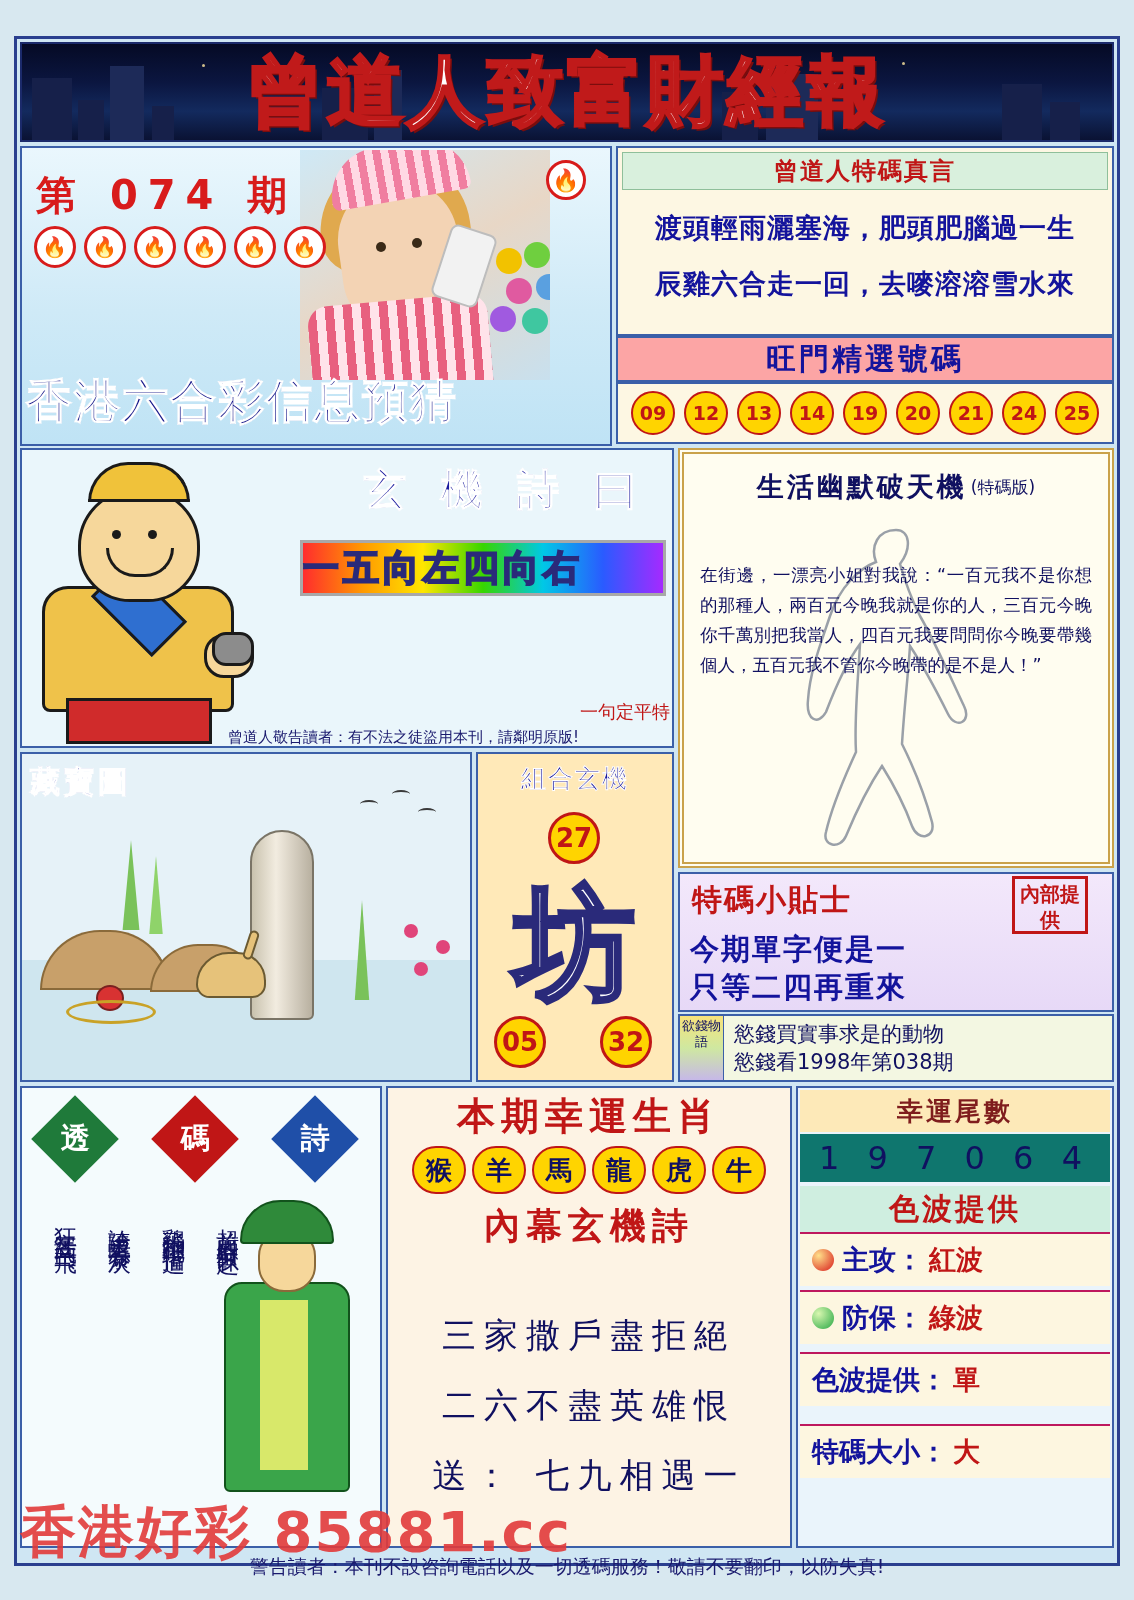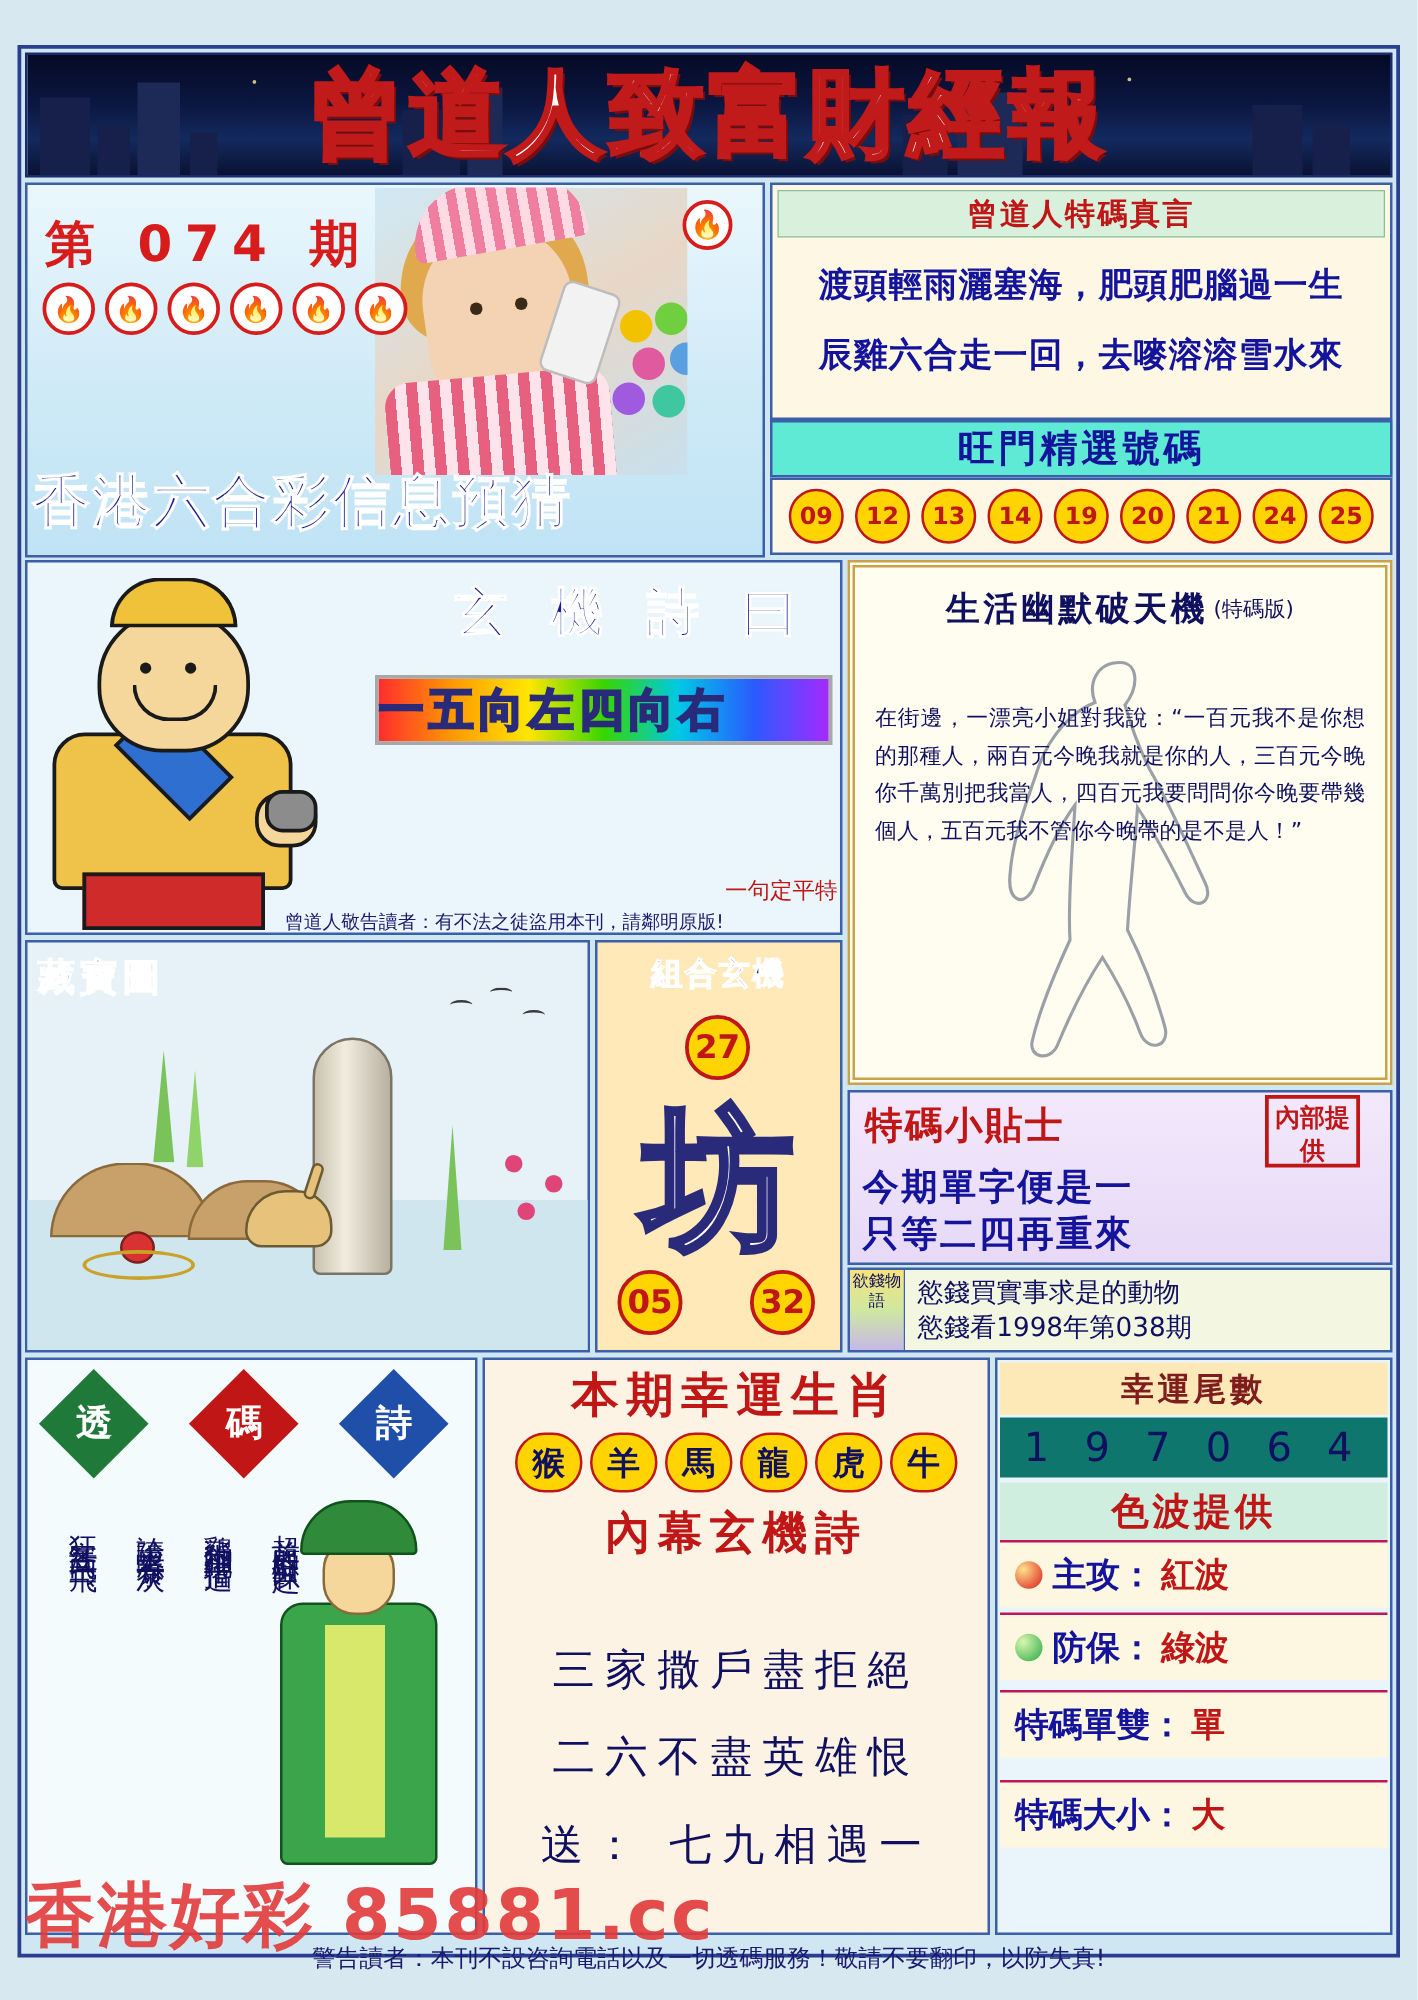--- a/index.html
+++ b/index.html
@@ -41,21 +41,21 @@
   .shirt{position:absolute;left:10px;top:150px;width:180px;height:90px;background:repeating-linear-gradient(90deg,#e8607f 0 9px,#ffe3ea 9px 18px);border-radius:20px 20px 0 0;transform:rotate(-5deg);}
   .phone{position:absolute;left:140px;top:78px;width:44px;height:72px;background:#f2f2f2;border:2px solid #bdbdbd;border-radius:8px;transform:rotate(18deg);}
   .cball{position:absolute;width:26px;height:26px;border-radius:50%;}
   #flame-badge{left:546px;top:160px;width:40px;height:40px;border-radius:50%;background:#fff;border:3px solid #d81b1b;display:flex;align-items:center;justify-content:center;color:#d81b1b;font-size:22px;}
 
   
   #rtop{left:616px;top:146px;width:498px;height:190px;background:#fdf7e3;border:2px solid #3b5fa8;}
   #rtop-title{left:622px;top:152px;width:486px;height:38px;background:#d9f0dd;border:1px solid #8fbf9a;display:flex;align-items:center;justify-content:center;}
   #rtop-title span{color:#c01616;font-size:24px;font-weight:bold;letter-spacing:2px;}
   .poem-line{position:absolute;left:624px;width:482px;height:44px;display:flex;align-items:center;justify-content:center;color:#13139c;font-size:27px;font-weight:bold;letter-spacing:1px;}
-  #wm-title{left:616px;top:336px;width:498px;height:46px;background:#5eead4;border:2px solid #3b5fa8;display:flex;align-items:center;justify-content:center;}
+  #wm-title{left:616px;top:336px;width:498px;height:46px;background:#fca5a5;border:2px solid #3b5fa8;display:flex;align-items:center;justify-content:center;}
   #wm-title span{color:#13139c;font-size:30px;font-weight:bold;letter-spacing:3px;}
   #wm-nums{left:616px;top:382px;width:498px;height:62px;background:#fdf7e3;border:2px solid #3b5fa8;display:flex;align-items:center;justify-content:center;gap:9px;}
   .num-ball{width:40px;height:40px;border-radius:50%;background:#ffd400;border:2px solid #c01616;display:flex;align-items:center;justify-content:center;color:#c01616;font-size:19px;font-weight:bold;}
 
   
   #xj{left:20px;top:448px;width:654px;height:300px;background:#eaf6fb;border:2px solid #3b5fa8;overflow:hidden;}
   #xj-title{left:350px;top:462px;width:310px;height:56px;display:flex;align-items:center;justify-content:center;}
   #xj-title span{font-size:42px;font-weight:bold;color:#1a1a9e;letter-spacing:10px;-webkit-text-stroke:1px #fff;}
   #xj-rainbow{left:300px;top:540px;width:366px;height:56px;background:linear-gradient(90deg,#ff2d2d,#ff9a00,#ffe600,#37d600,#00c8e6,#2a5bff,#a52aff);border:3px solid #a8a8a8;display:flex;align-items:center;justify-content:flex-start;}
   #xj-rainbow span{font-size:36px;font-weight:bold;color:#ffffff;-webkit-text-stroke:2px #2a2a7a;letter-spacing:4px;}
@@ -91,21 +91,21 @@
   .bird{position:absolute;width:18px;height:8px;border-top:2px solid #3a3a3a;border-radius:50%;}
   .rabbit{position:absolute;left:196px;top:952px;width:70px;height:46px;background:#e6c27a;border:2px solid #6b5a32;border-radius:34px 30px 14px 14px;}
   .rabbit-ear{position:absolute;left:246px;top:930px;width:10px;height:30px;background:#e6c27a;border:2px solid #6b5a32;border-radius:6px;transform:rotate(18deg);}
   .apple{position:absolute;left:96px;top:985px;width:28px;height:26px;background:#d83232;border:2px solid #7a2020;border-radius:50%;}
   .ring{position:absolute;left:66px;top:1000px;width:90px;height:24px;border:3px solid #c9a227;border-radius:50%;}
   .flower{position:absolute;width:14px;height:14px;background:#e0457a;border-radius:50%;}
 
   
   #comb{left:476px;top:752px;width:198px;height:330px;background:#ffe9b8;border:2px solid #3b5fa8;overflow:hidden;}
   #comb-title{left:484px;top:760px;width:182px;height:36px;display:flex;align-items:center;justify-content:center;}
-  #comb-title span{font-size:25px;font-weight:bold;color:#1a1a9e;-webkit-text-stroke:1px #fff;letter-spacing:2px;}
+  #comb-title span{font-size:25px;font-weight:normal;color:#1a1a9e;-webkit-text-stroke:1px #fff;letter-spacing:2px;}
   .cnum{position:absolute;width:52px;height:52px;border-radius:50%;background:#ffd400;border:3px solid #c01616;display:flex;align-items:center;justify-content:center;color:#c01616;font-size:26px;font-weight:bold;}
   #big-char{left:500px;top:870px;width:150px;height:150px;display:flex;align-items:center;justify-content:center;}
   #big-char span{font-size:120px;font-weight:bold;color:#ffffff;-webkit-text-stroke:4px #2a2a7a;}
 
   
   #tips{left:678px;top:872px;width:436px;height:140px;background:linear-gradient(180deg,#f3e8fb,#e7d9f7);border:2px solid #3b5fa8;}
   #tips-title{left:692px;top:880px;width:220px;height:40px;color:#c01616;font-size:30px;font-weight:bold;letter-spacing:2px;}
   #tips-stamp{left:1012px;top:876px;width:76px;height:58px;border:3px solid #c01616;color:#c01616;font-size:20px;font-weight:bold;line-height:26px;text-align:center;padding:2px;}
   .tipline{position:absolute;left:690px;width:400px;height:36px;color:#13139c;font-size:29px;font-weight:bold;letter-spacing:2px;}
 
@@ -373,21 +373,21 @@
     <div class="wdot" style="background:radial-gradient(circle at 30% 30%,#ffe08a,#d81b1b);"></div>
     <span class="lbl">主攻：</span>
     <span class="val">紅波</span>
   </div>
   <div class="abs wrow" style="top:1290px;">
     <div class="wdot" style="background:radial-gradient(circle at 30% 30%,#d8f7b0,#27a844);"></div>
     <span class="lbl">防保：</span>
     <span class="val">綠波</span>
   </div>
   <div class="abs wrow" style="top:1352px;">
-    <span class="lbl">特碼單雙：</span>
+    <span class="lbl">色波提供：</span>
     <span class="val">單</span>
   </div>
   <div class="abs wrow" style="top:1424px;">
     <span class="lbl">特碼大小：</span>
     <span class="val">大</span>
   </div>
 
   <div class="abs" id="wm">
     <span>香港好彩 85881.cc</span>
   </div>

